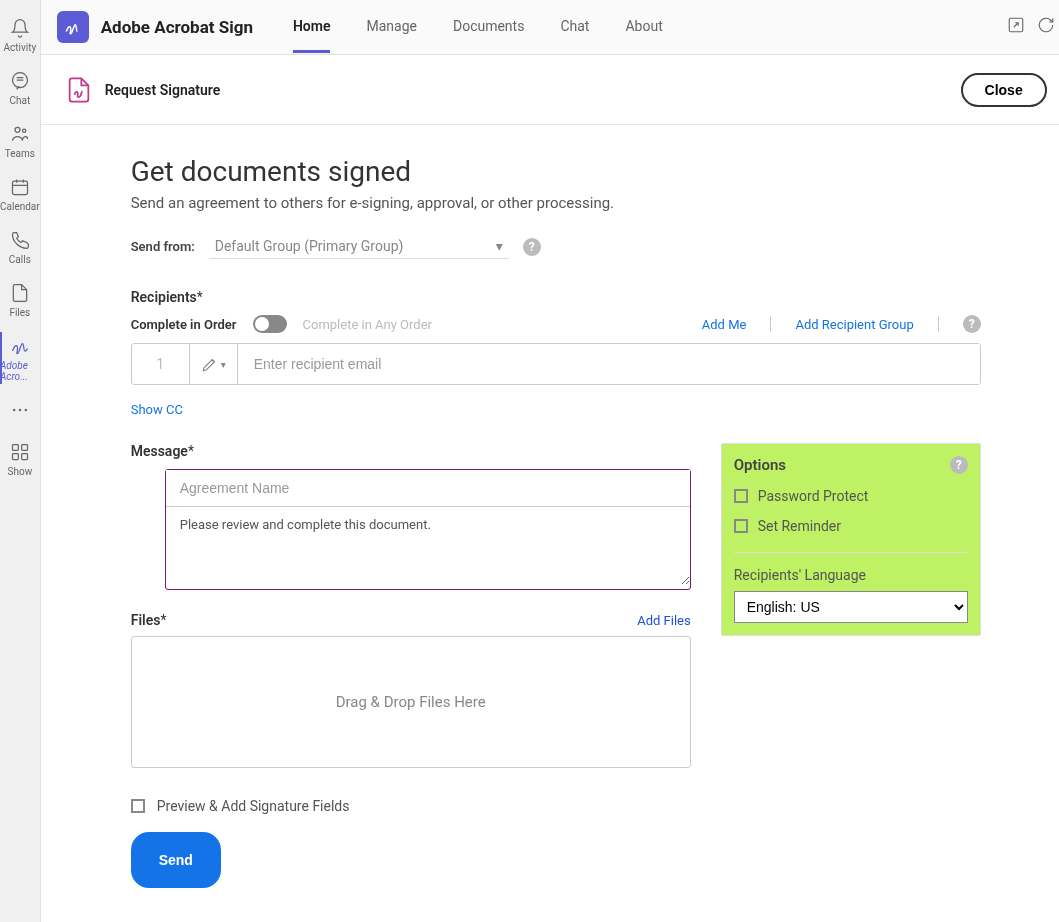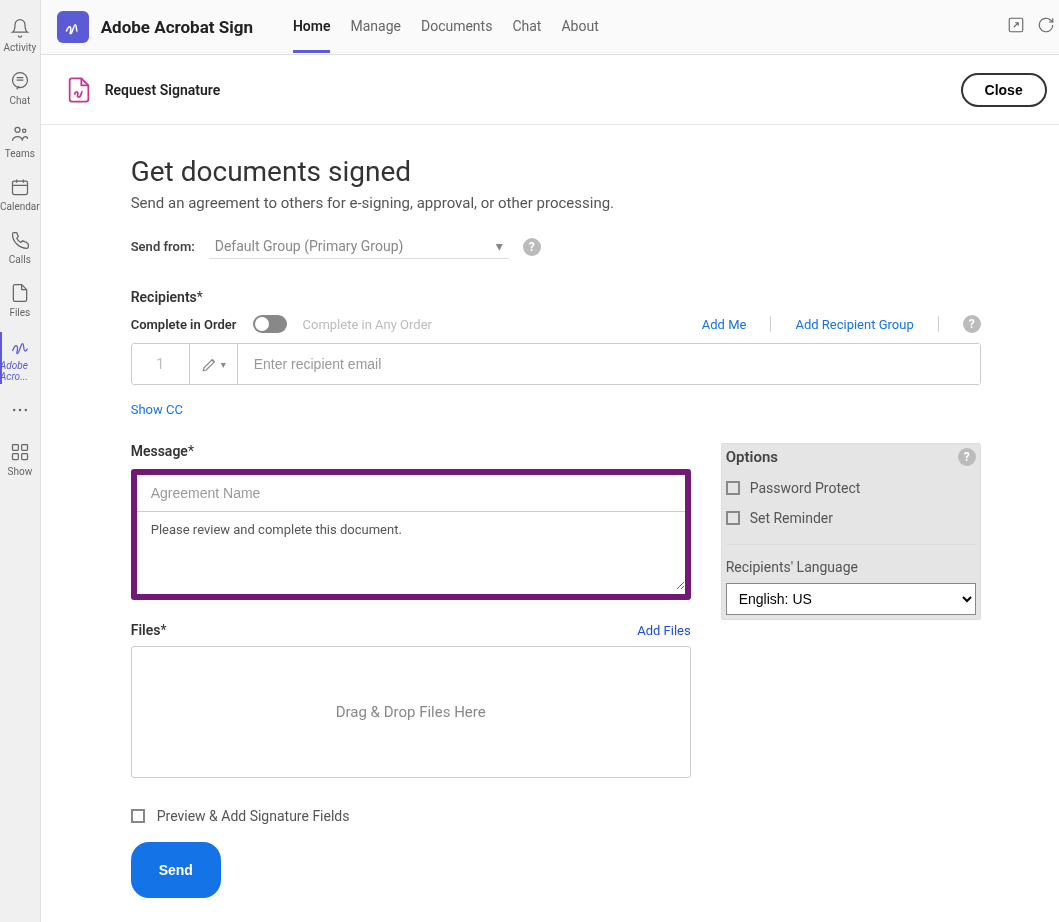--- a/index.html
+++ b/index.html
@@ -8,21 +8,21 @@
 .teams-rail { width: 65px; background: #f0f0f0; border-right: 1px solid #e0e0e0; display: flex; flex-direction: column; align-items: center; padding-top: 8px; }
 .rail-item { display: flex; flex-direction: column; align-items: center; padding: 8px 0; width: 100%; cursor: pointer; color: #666; font-size: 10px; position: relative; }
 .rail-item.active { color: #5b5bd6; }
 .rail-item.active::before { content: ''; position: absolute; left: 0; top: 6px; bottom: 6px; width: 2px; background: #5b5bd6; }
 .rail-icon { width: 24px; height: 24px; display: flex; align-items: center; justify-content: center; margin-bottom: 2px; }
 .rail-label { font-size: 10px; }
 .main-area { flex: 1; display: flex; flex-direction: column; background: #fff; }
 .top-header { height: 55px; border-bottom: 1px solid #e0e0e0; display: flex; align-items: center; padding: 0 16px; background: #fafafa; }
 .app-logo { width: 32px; height: 32px; background: #5b5bd6; border-radius: 6px; display: flex; align-items: center; justify-content: center; color: #fff; margin-right: 12px; }
 .app-title { font-size: 17px; font-weight: 700; color: #222; margin-right: 40px; }
-.nav-tabs { display: flex; gap: 20px; }
+.nav-tabs { display: flex; gap: 36px; }
 .nav-tab { padding: 16px 0; font-size: 14px; color: #666; cursor: pointer; border-bottom: 3px solid transparent; }
 .nav-tab.active { color: #222; font-weight: 600; border-bottom-color: #5b5bd6; }
 .header-actions { margin-left: auto; display: flex; gap: 12px; color: #666; }
 .header-actions > div { cursor: pointer; }
 .sub-header { height: 70px; border-bottom: 1px solid #e8e8e8; display: flex; align-items: center; padding: 0 24px; }
 .sub-header-icon { width: 28px; height: 28px; margin-right: 12px; color: #c0398f; }
 .sub-header-title { font-size: 14px; font-weight: 600; color: #222; }
 .close-btn { margin-left: auto; border: 2px solid #333; border-radius: 18px; padding: 7px 22px; font-size: 14px; font-weight: 600; background: #fff; cursor: pointer; }
 .content { padding: 30px 90px; overflow-y: auto; flex: 1; }
 .page-title { font-size: 28px; font-weight: 400; color: #333; margin-bottom: 6px; }
@@ -41,27 +41,27 @@
 .recipient-links { margin-left: auto; display: flex; align-items: center; gap: 24px; font-size: 13px; }
 .recipient-links a { color: #1473e6; text-decoration: none; cursor: pointer; }
 .divider-v { width: 1px; height: 16px; background: #ccc; }
 .recipient-row { display: flex; border: 1px solid #ccc; border-radius: 3px; height: 42px; margin-bottom: 14px; width: 850px; }
 .recipient-num { width: 58px; border-right: 1px solid #ccc; display: flex; align-items: center; justify-content: center; color: #bbb; font-size: 14px; }
 .recipient-role { width: 48px; border-right: 1px solid #ccc; display: flex; align-items: center; justify-content: center; color: #888; cursor: pointer; }
 .recipient-email { flex: 1; border: none; padding: 0 16px; font-size: 14px; outline: none; }
 .show-cc { color: #1473e6; font-size: 13px; cursor: pointer; display: inline-block; margin-bottom: 26px; }
 .msg-files-row { display: flex; gap: 30px; align-items: flex-start; }
 .msg-col { width: 560px; }
-.msg-box { border: 6px solid #701a75; border-radius: 3px; }
+.msg-box { border: 1px solid #701a75; border-radius: 3px; margin-left: 34px; }
 .agreement-name { width: 100%; border: none; border-bottom: 1px solid #ccc; padding: 10px 14px; font-size: 14px; outline: none; }
 .msg-body { width: 100%; border: none; padding: 10px 14px; font-size: 13px; outline: none; height: 78px; resize: vertical; font-family: inherit; color: #555; }
 .files-header { display: flex; justify-content: space-between; align-items: center; margin-top: 22px; margin-bottom: 8px; }
 .add-files { color: #1d4ed8; font-size: 13px; cursor: pointer; }
 .drop-zone { border: 1px solid #ccc; border-radius: 3px; height: 132px; display: flex; align-items: center; justify-content: center; color: #888; font-size: 15px; }
-.options-panel { width: 260px; border: 1px solid #ddd; background: #e5e5e5; padding: 4px; border-radius: 2px; }
+.options-panel { width: 260px; border: 1px solid #ddd; background: #bef264; padding: 12px; border-radius: 2px; }
 .options-header { display: flex; justify-content: space-between; align-items: center; margin-bottom: 14px; }
 .options-title { font-size: 15px; font-weight: 600; color: #444; }
 .opt-check { display: flex; align-items: center; gap: 10px; margin-bottom: 14px; color: #555; font-size: 14px; cursor: pointer; }
 .checkbox { width: 14px; height: 14px; border: 2px solid #888; }
 .opt-divider { border-top: 1px solid #ddd; margin: 18px 0 14px; }
 .lang-label { font-size: 14px; color: #555; margin-bottom: 8px; }
 .lang-select { width: 100%; border: 1px solid #888; padding: 6px 8px; font-size: 14px; background: #fff; cursor: pointer; }
 .preview-row { display: flex; align-items: center; gap: 12px; margin-top: 30px; margin-bottom: 18px; color: #555; font-size: 14px; cursor: pointer; }
 .send-btn { background: #1473e6; color: #fff; border: none; border-radius: 18px; padding: 20px 28px; font-size: 14px; font-weight: 600; cursor: pointer; }
 ::placeholder { color: #999; }

